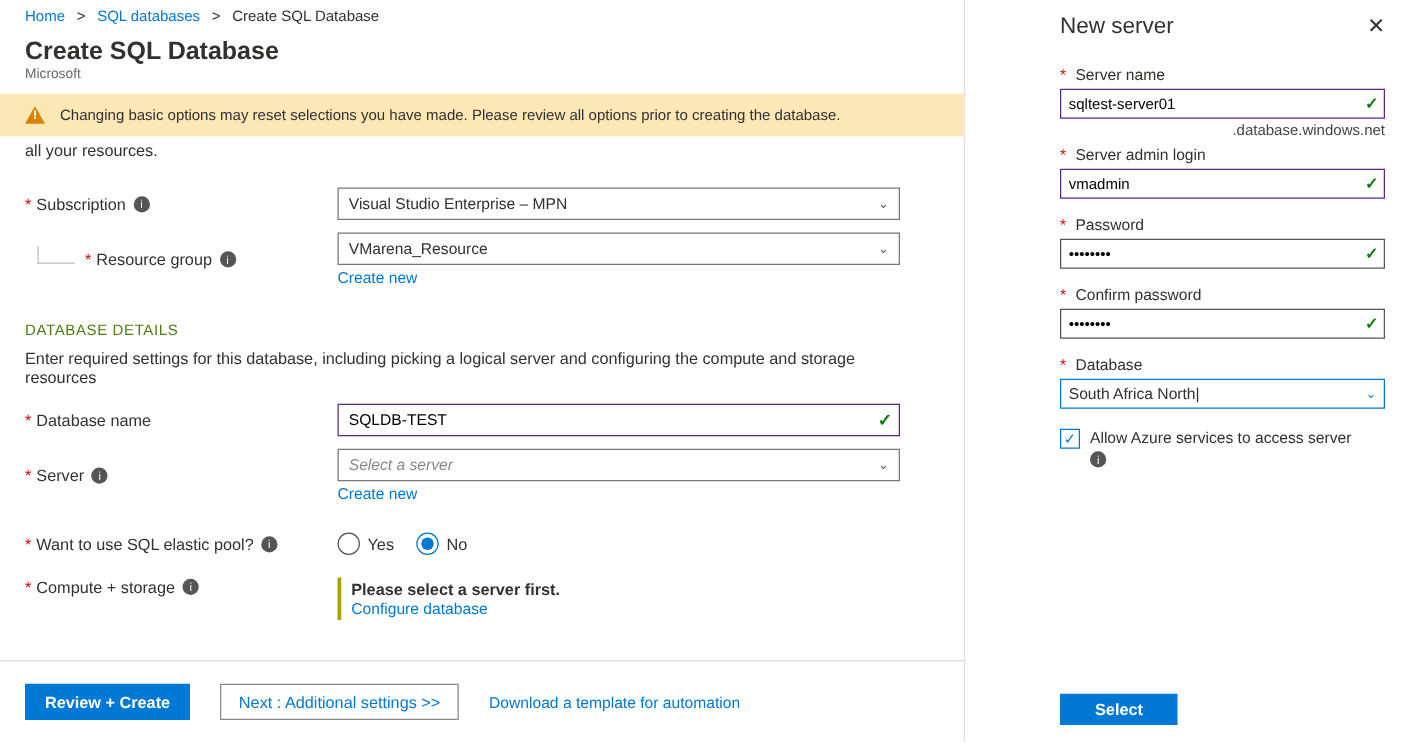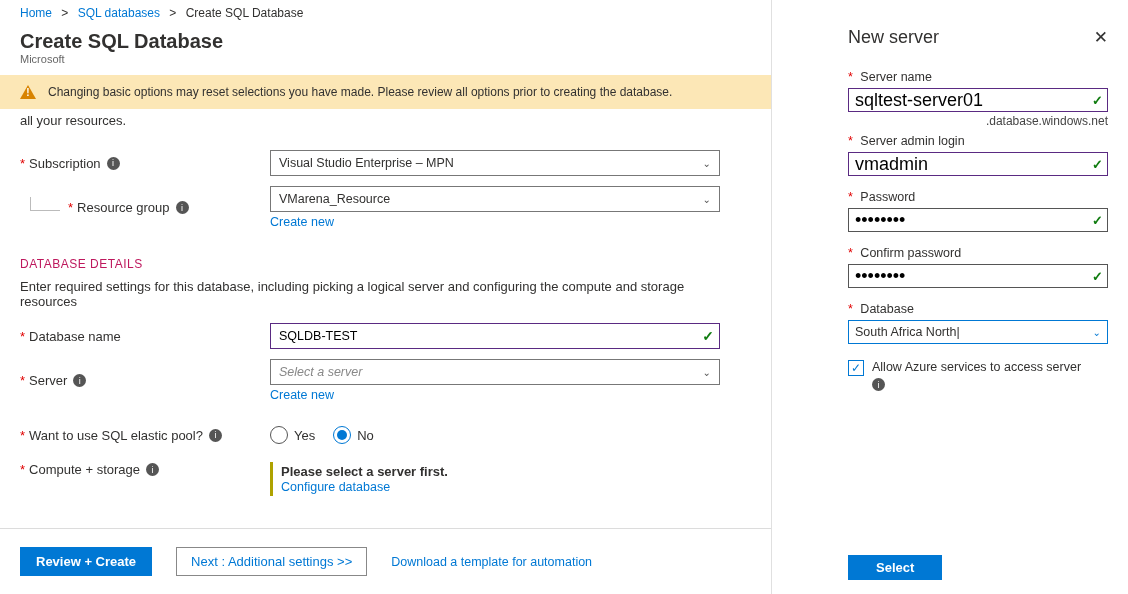--- a/index.html
+++ b/index.html
@@ -167,21 +167,21 @@
     font-size: 12.5px;
     cursor: pointer;
     display: inline-block;
     margin-top: 3px;
     text-decoration: none;
   }
 
   .section-header {
     font-size: 12px;
     letter-spacing: 0.5px;
-    color: #be185d;
+    color: #4d7c0f;
     margin-top: 28px;
     margin-bottom: 8px;
   }
   .section-desc {
     font-size: 13px;
     color: #323130;
     margin-bottom: 14px;
     max-width: 680px;
   }
 
@@ -242,42 +242,42 @@
     height: 594px;
     background: #fff;
     padding: 0 20px;
     display: flex;
     flex-direction: column;
   }
   .blade-header {
     display: flex;
     justify-content: space-between;
     align-items: center;
-    padding-top: 27px;
+    padding-top: 10px;
     margin-bottom: 8px;
   }
   .blade-title {
     font-size: 18px;
     font-weight: 400;
   }
   .close-x {
     font-size: 17px;
     cursor: pointer;
     color: #333;
   }
 
   .blade-field { margin-top: 14px; }
   .blade-label { font-size: 12.5px; margin-bottom: 4px; }
   .blade-input-wrap { position: relative; }
   .blade-input {
     width: 100%;
     height: 24px;
     border: 1px solid #555;
     padding: 0 22px 0 6px;
-    font-size: 18px;
+    font-size: 12px;
     background: #fff;
     outline: none;
   }
   .blade-input.purple { border-color: #5a2a82; }
   .tick-right {
     position: absolute;
     right: 5px; top: 50%;
     transform: translateY(-50%);
     color: #107c10;
     font-size: 13px;

